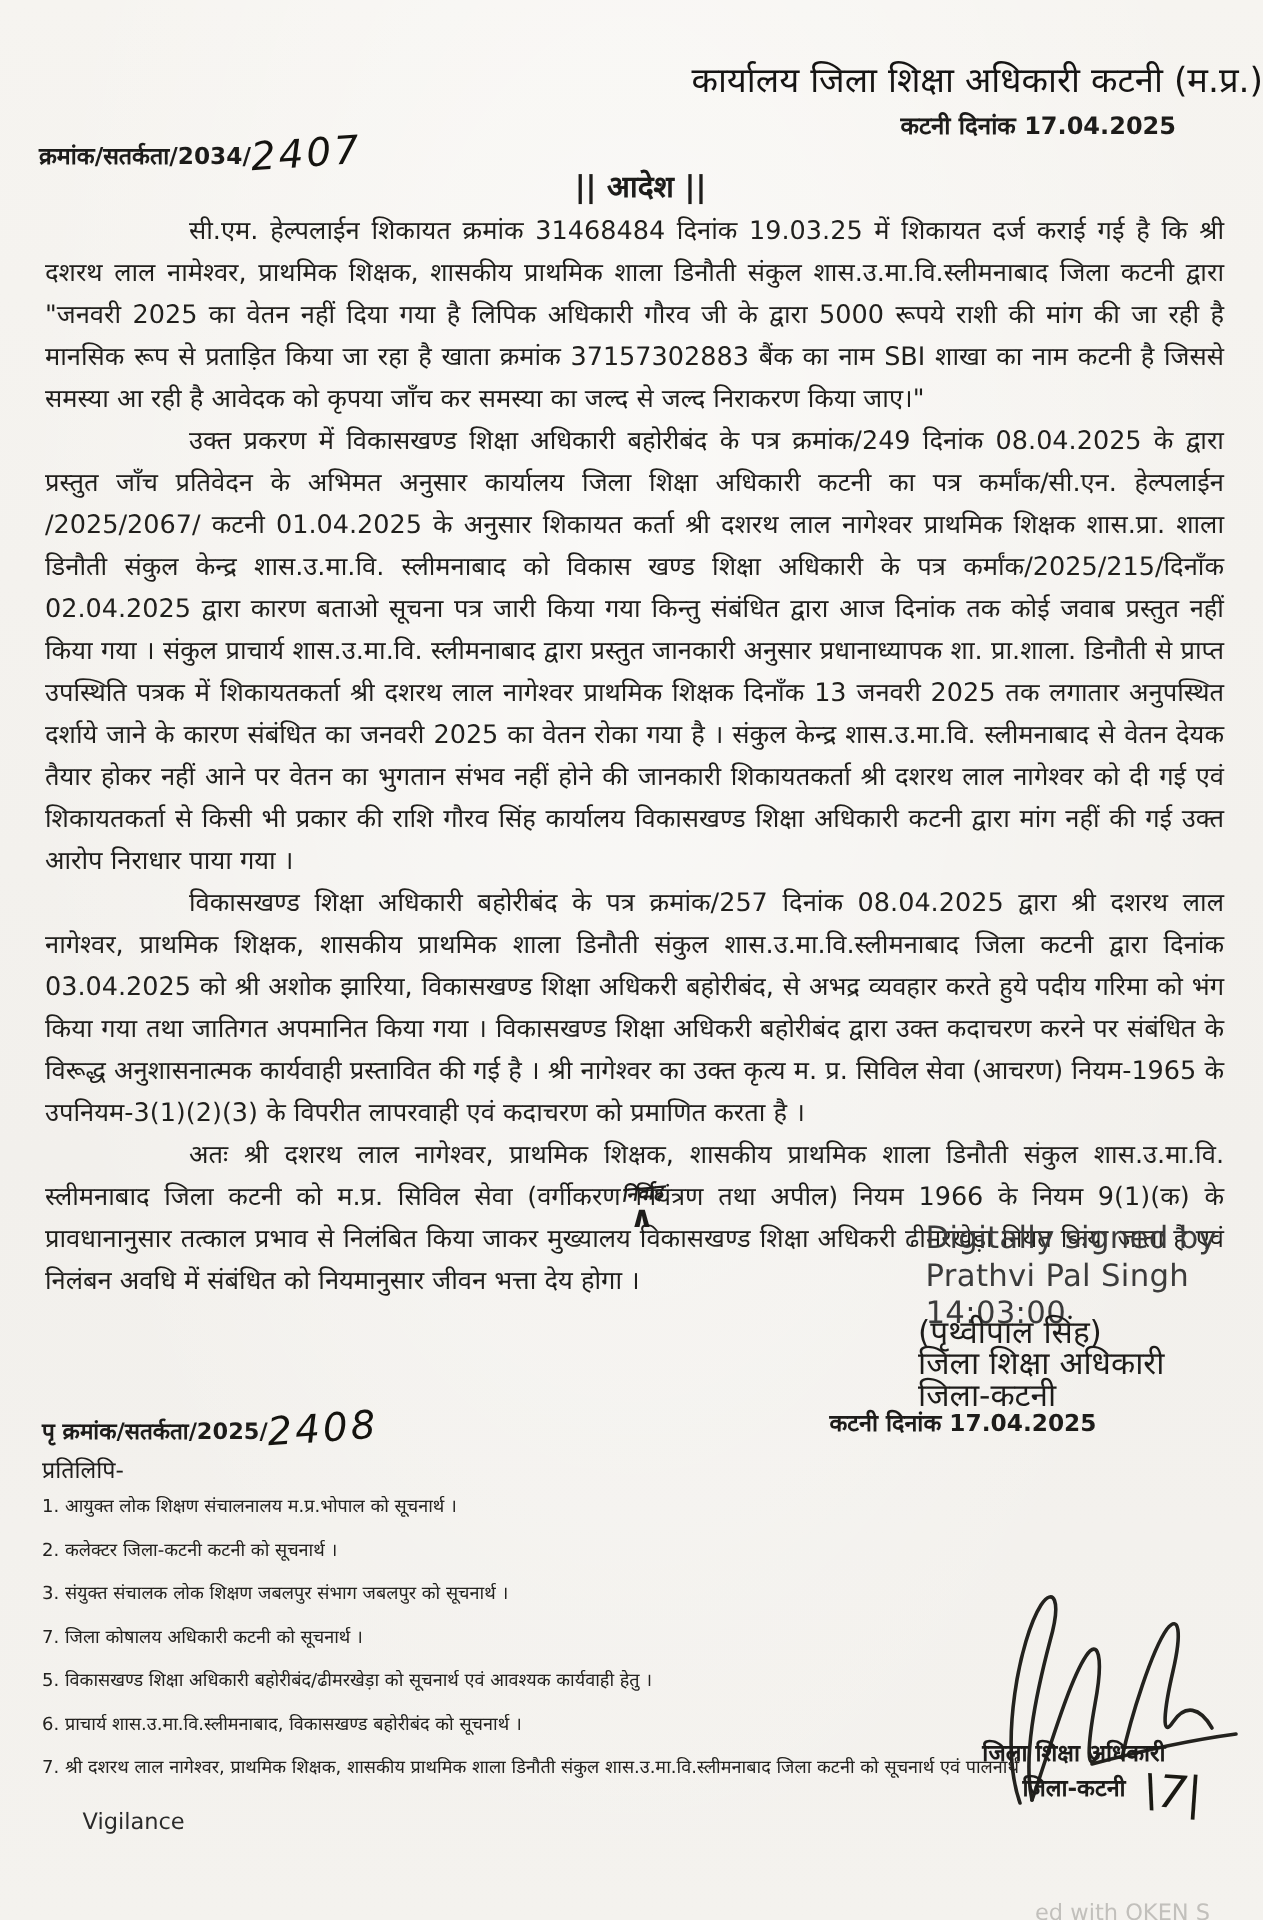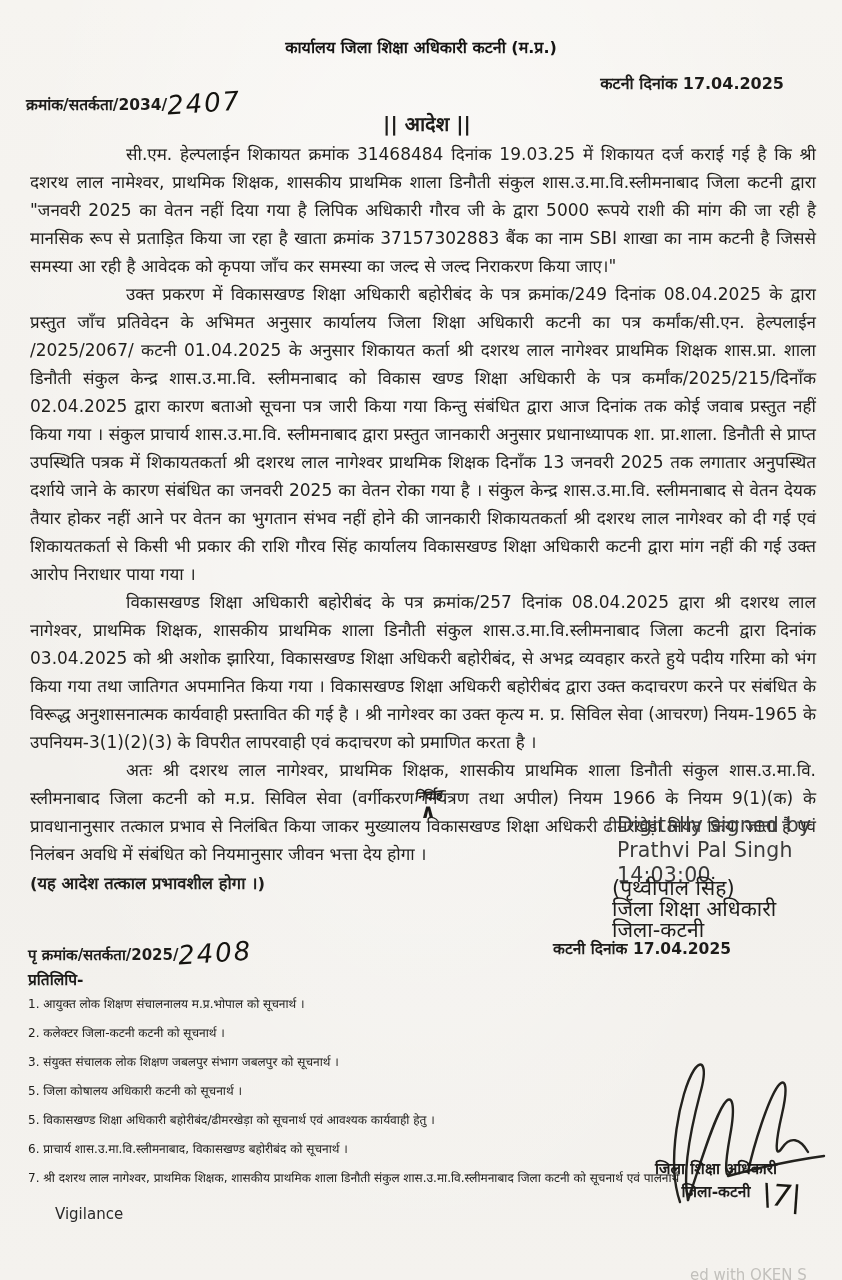--- a/index.html
+++ b/index.html
@@ -11,21 +11,21 @@
     background:#f5f3ef;
     background-image:
       radial-gradient(ellipse at 50% 30%, rgba(255,255,255,.55), rgba(0,0,0,0) 70%),
       linear-gradient(180deg, #f6f4f0 0%, #f2f0ec 60%, #f4f2ee 100%);
     overflow:hidden;
     font-family:"DejaVu Sans", sans-serif;
     color:#1d1c1a;
   }
   .hdr-title {
     position:absolute; top:36px; left:0; right:0;
-    text-align:center; font-size:16px; font-weight:700; color:#151413;
+    text-align:right; font-size:23px; font-weight:400; color:#151413;
   }
   .ref-row { position:absolute; top:86px; left:26px; font-size:15.5px; font-weight:600; }
   .hand { font-style:italic; letter-spacing:2px; color:#14130f; }
   .hand-no { font-size:26px; display:inline-block; transform:rotate(-4deg) translateY(2px); font-weight:500; }
   .date-right { position:absolute; top:72px; right:58px; font-size:16px; font-weight:700; }
   .order-head { position:absolute; top:110px; left:0; right:0; text-align:center; font-size:20px; font-weight:700;margin-left:12px; }
   .body-text { position:absolute; top:140px; left:30px; width:786px; }
   .para {
     text-align:justify; text-indent:96px;
     font-size:17px; line-height:28px; font-weight:500; color:#201f1c;
@@ -36,21 +36,21 @@
   .insert-caret { font-size:20px; font-weight:700; display:block; line-height:14px; }
   .dsig {
     position:absolute; left:617px; top:813px; width:225px;
     font-size:20.5px; line-height:25px; color:#3b3b3b; font-weight:500;
     letter-spacing:.2px;
   }
   .signatory { position:absolute; left:612px; top:878px; width:215px; text-align:left;
     font-size:21px; font-weight:400; line-height:21px; }
   .place-date { position:absolute; left:553px; top:937px; font-size:15.5px; font-weight:700; }
   .endorse-ref { position:absolute; left:28px; top:936px; font-size:15px; font-weight:600; }
-  .copy-head { position:absolute; left:28px; top:968px; font-size:15.5px; font-weight:700; }
+  .copy-head { position:absolute; left:28px; top:968px; font-size:15.5px; font-weight:400; }
   .copies { position:absolute; left:28px; top:990px; width:770px; }
   .copies ol { list-style:none; }
   .copies li {
     font-size:12px; line-height:29px; font-weight:500; color:#22211e;
     padding-left:18px; text-indent:-18px;
   }
   .sig2-svg { position:absolute; left:628px; top:1052px; width:200px; height:170px; }
   .sig2-text { position:absolute; left:606px; top:1158px; width:220px; text-align:center;
     font-size:15.5px; font-weight:700; line-height:23px; }
   .hand-mark { position:absolute; left:762px; top:1178px; font-size:30px; font-weight:500;
@@ -71,21 +71,20 @@
 
   <div class="date-right">कटनी दिनांक 17.04.2025</div>
 
   <div class="order-head">|| आदेश ||</div>
 
   <div class="body-text">
     <p class="para">सी.एम. हेल्पलाईन शिकायत क्रमांक 31468484 दिनांक 19.03.25 में शिकायत दर्ज कराई गई है कि श्री दशरथ लाल नामेश्वर, प्राथमिक शिक्षक, शासकीय प्राथमिक शाला डिनौती संकुल शास.उ.मा.वि.स्लीमनाबाद जिला कटनी द्वारा "जनवरी 2025 का वेतन नहीं दिया गया है लिपिक अधिकारी गौरव जी के द्वारा 5000 रूपये राशी की मांग की जा रही है मानसिक रूप से प्रताड़ित किया जा रहा है खाता क्रमांक 37157302883 बैंक का नाम SBI शाखा का नाम कटनी है जिससे समस्या आ रही है आवेदक को कृपया जाँच कर समस्या का जल्द से जल्द निराकरण किया जाए।"</p>
     <p class="para">उक्त प्रकरण में विकासखण्ड शिक्षा अधिकारी बहोरीबंद के पत्र क्रमांक/249 दिनांक 08.04.2025 के द्वारा प्रस्तुत जाँच प्रतिवेदन के अभिमत अनुसार कार्यालय जिला शिक्षा अधिकारी कटनी का पत्र कर्मांक/सी.एन. हेल्पलाईन /2025/2067/ कटनी 01.04.2025 के अनुसार शिकायत कर्ता श्री दशरथ लाल नागेश्वर प्राथमिक शिक्षक शास.प्रा. शाला डिनौती संकुल केन्द्र शास.उ.मा.वि. स्लीमनाबाद को विकास खण्ड शिक्षा अधिकारी के पत्र कर्मांक/2025/215/दिनाँक 02.04.2025 द्वारा कारण बताओ सूचना पत्र जारी किया गया किन्तु संबंधित द्वारा आज दिनांक तक कोई जवाब प्रस्तुत नहीं किया गया । संकुल प्राचार्य शास.उ.मा.वि. स्लीमनाबाद द्वारा प्रस्तुत जानकारी अनुसार प्रधानाध्यापक शा. प्रा.शाला. डिनौती से प्राप्त उपस्थिति पत्रक में शिकायतकर्ता श्री दशरथ लाल नागेश्वर प्राथमिक शिक्षक दिनाँक 13 जनवरी 2025 तक लगातार अनुपस्थित दर्शाये जाने के कारण संबंधित का जनवरी 2025 का वेतन रोका गया है । संकुल केन्द्र शास.उ.मा.वि. स्लीमनाबाद से वेतन देयक तैयार होकर नहीं आने पर वेतन का भुगतान संभव नहीं होने की जानकारी शिकायतकर्ता श्री दशरथ लाल नागेश्वर को दी गई एवं शिकायतकर्ता से किसी भी प्रकार की राशि गौरव सिंह  कार्यालय विकासखण्ड शिक्षा अधिकारी कटनी द्वारा मांग नहीं की गई उक्त आरोप निराधार पाया गया ।</p>
     <p class="para">विकासखण्ड शिक्षा अधिकारी बहोरीबंद के पत्र क्रमांक/257 दिनांक 08.04.2025 द्वारा श्री दशरथ लाल नागेश्वर, प्राथमिक शिक्षक, शासकीय प्राथमिक शाला डिनौती संकुल शास.उ.मा.वि.स्लीमनाबाद जिला कटनी द्वारा दिनांक 03.04.2025 को श्री अशोक झारिया, विकासखण्ड शिक्षा अधिकरी बहोरीबंद, से अभद्र व्यवहार करते हुये पदीय गरिमा को भंग किया गया तथा जातिगत अपमानित किया गया । विकासखण्ड शिक्षा अधिकरी बहोरीबंद  द्वारा उक्त कदाचरण करने पर संबंधित के विरूद्ध अनुशासनात्मक कार्यवाही प्रस्तावित की गई है । श्री नागेश्वर का उक्त कृत्य म. प्र. सिविल सेवा (आचरण) नियम-1965 के उपनियम-3(1)(2)(3) के विपरीत लापरवाही एवं कदाचरण  को प्रमाणित करता है ।</p>
     <p class="para">अतः श्री दशरथ लाल नागेश्वर, प्राथमिक शिक्षक, शासकीय प्राथमिक शाला डिनौती संकुल शास.उ.मा.वि. स्लीमनाबाद जिला कटनी को म.प्र. सिविल सेवा (वर्गीकरण नियंत्रण तथा अपील) नियम 1966 के नियम 9(1)(क) के प्रावधानानुसार तत्काल प्रभाव से निलंबित किया जाकर मुख्यालय विकासखण्ड शिक्षा अधिकरी ढीमरखेड़ा नियत किया जाता है एवं निलंबन अवधि में संबंधित को नियमानुसार जीवन भत्ता देय होगा ।</p>
-    <p class="para effect-note" style="text-indent:0;">(यह आदेश तत्काल प्रभावशील होगा ।)</p>
   </div>
 
   <div class="insert-wrap">
     <span class="insert-word">निर्वाह</span>
     <span class="insert-caret">∧</span>
   </div>
 
   <div class="dsig">
     <div>Digitally signed by</div>
     <div>Prathvi Pal Singh</div>
@@ -104,21 +103,21 @@
     <span>पृ क्रमांक/सतर्कता/2025/</span><span class="hand hand-no">2408</span>
   </div>
 
   <div class="copy-head">प्रतिलिपि-</div>
 
   <div class="copies">
     <ol>
       <li>1. आयुक्त लोक शिक्षण संचालनालय म.प्र.भोपाल को सूचनार्थ ।</li>
       <li>2. कलेक्टर जिला-कटनी कटनी को सूचनार्थ ।</li>
       <li>3. संयुक्त संचालक लोक शिक्षण जबलपुर संभाग जबलपुर को सूचनार्थ ।</li>
-      <li>5. जिला कोषालय अधिकारी कटनी को सूचनार्थ ।</li>
+      <li>7. जिला कोषालय अधिकारी कटनी को सूचनार्थ ।</li>
       <li>5. विकासखण्ड शिक्षा अधिकारी बहोरीबंद/ढीमरखेड़ा को सूचनार्थ एवं आवश्यक कार्यवाही हेतु ।</li>
       <li>6. प्राचार्य शास.उ.मा.वि.स्लीमनाबाद, विकासखण्ड बहोरीबंद को सूचनार्थ ।</li>
       <li>7. श्री दशरथ लाल नागेश्वर, प्राथमिक शिक्षक, शासकीय प्राथमिक शाला डिनौती संकुल शास.उ.मा.वि.स्लीमनाबाद जिला कटनी को  सूचनार्थ एवं पालनार्थ ।</li>
     </ol>
   </div>
 
   <svg class="sig2-svg" viewBox="0 0 200 170">
     <g fill="none" stroke="#23221e" stroke-width="2.4" stroke-linecap="round">
       <path d="M52 150 C 38 110, 52 40, 66 18 C 74 6, 80 14, 72 42 C 62 80, 54 120, 60 148"></path>
       <path d="M60 148 C 70 120, 84 70, 96 52 C 104 40, 108 52, 102 84 C 97 112, 96 132, 104 118"></path>

